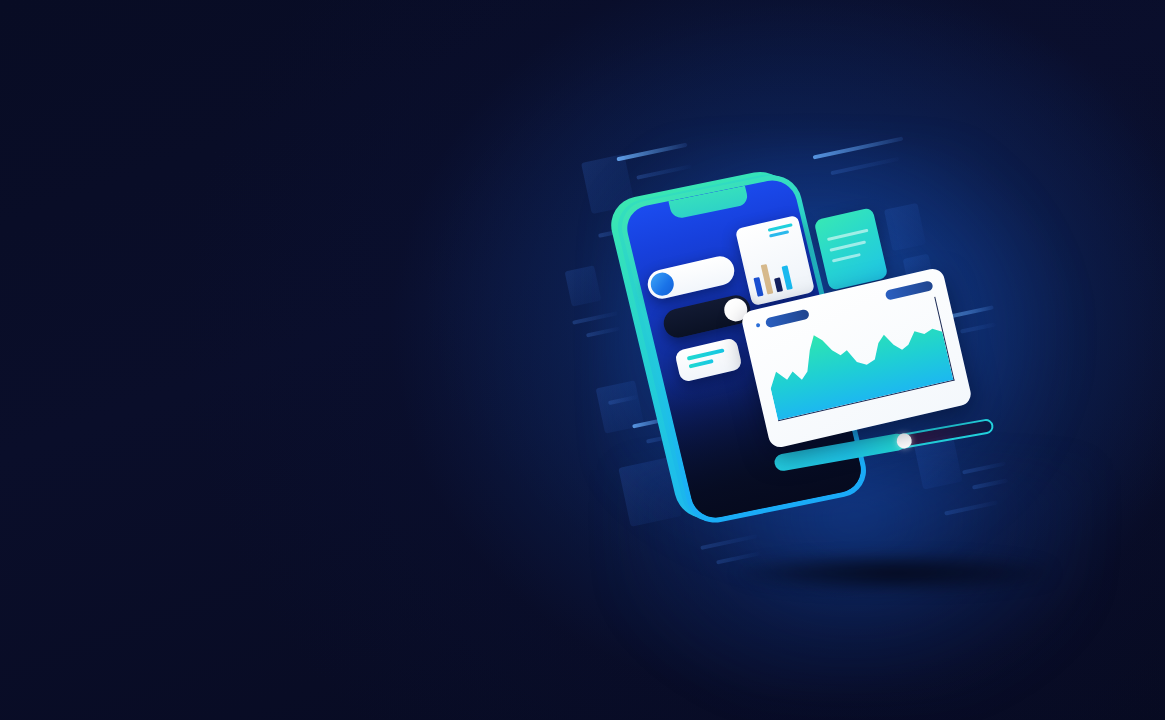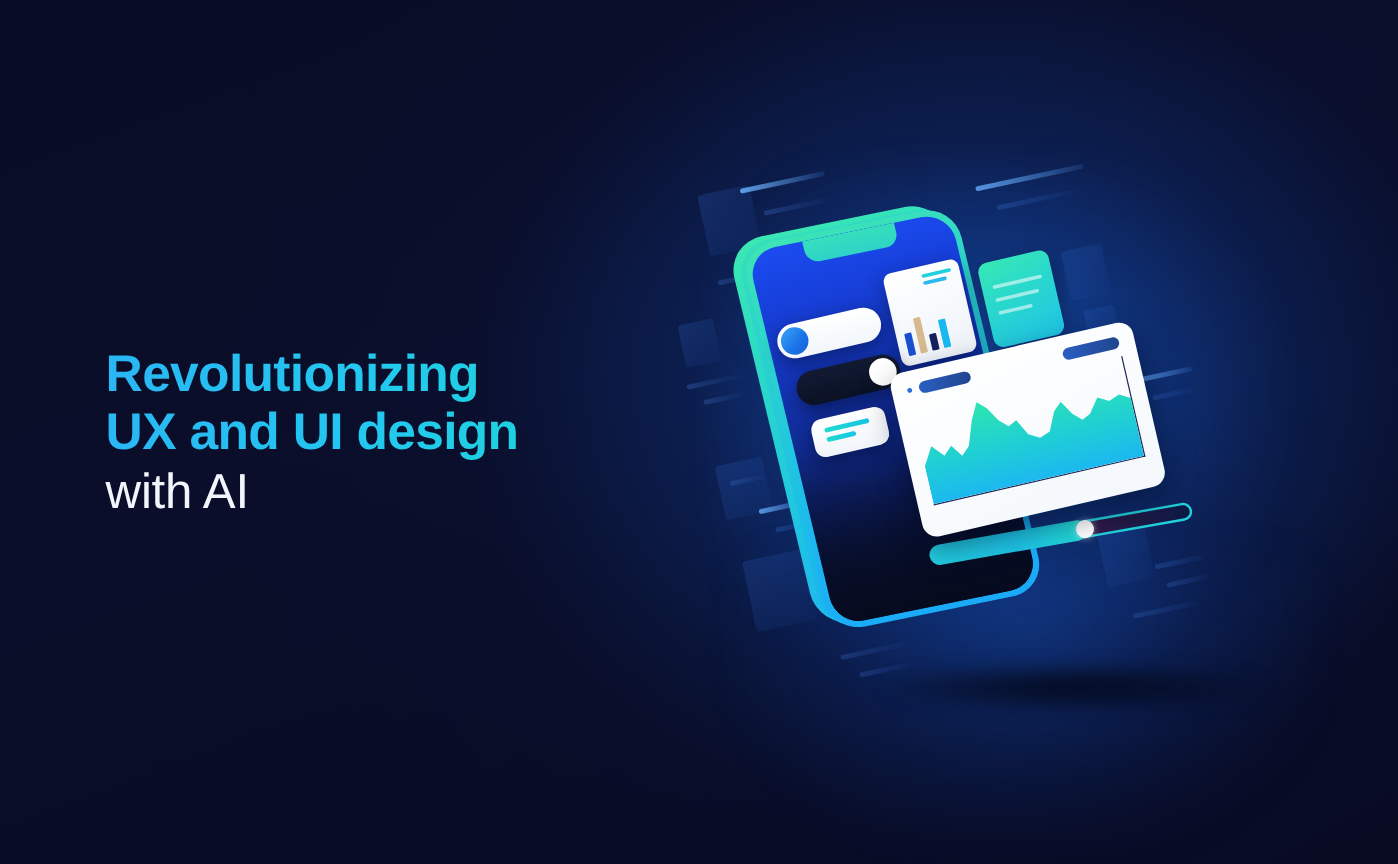--- a/index.html
+++ b/index.html
@@ -321,25 +321,20 @@
       <div class="deco deco-line bright" style="left: 948px; top: 310px; width: 46px;"></div>
       <div class="deco deco-line dim" style="left: 960px; top: 326px; width: 36px;"></div>
       <div class="deco deco-line dim" style="left: 962px; top: 466px; width: 44px;"></div>
       <div class="deco deco-line dim" style="left: 972px; top: 482px; width: 36px;"></div>
       <div class="deco deco-line dim" style="left: 944px; top: 506px; width: 54px;"></div>
     </div>
 
   <div id="glow-core"></div>
   <div id="bottom-glow"></div>
 
-  <div id="headline">
-    <span class="hl-line hl-accent">Revolutionizing</span>
-    <span class="hl-line hl-accent">UX and UI design</span>
-    <span class="hl-line hl-plain">with AI</span>
-  </div>
 
   <div id="shadow-ellipse"></div>
 
   <div id="phone-group">
 
     <div id="phone">
       <div id="phone-back"></div>
       <div id="phone-mid"></div>
       <div id="phone-frame">
         <div id="phone-screen">

